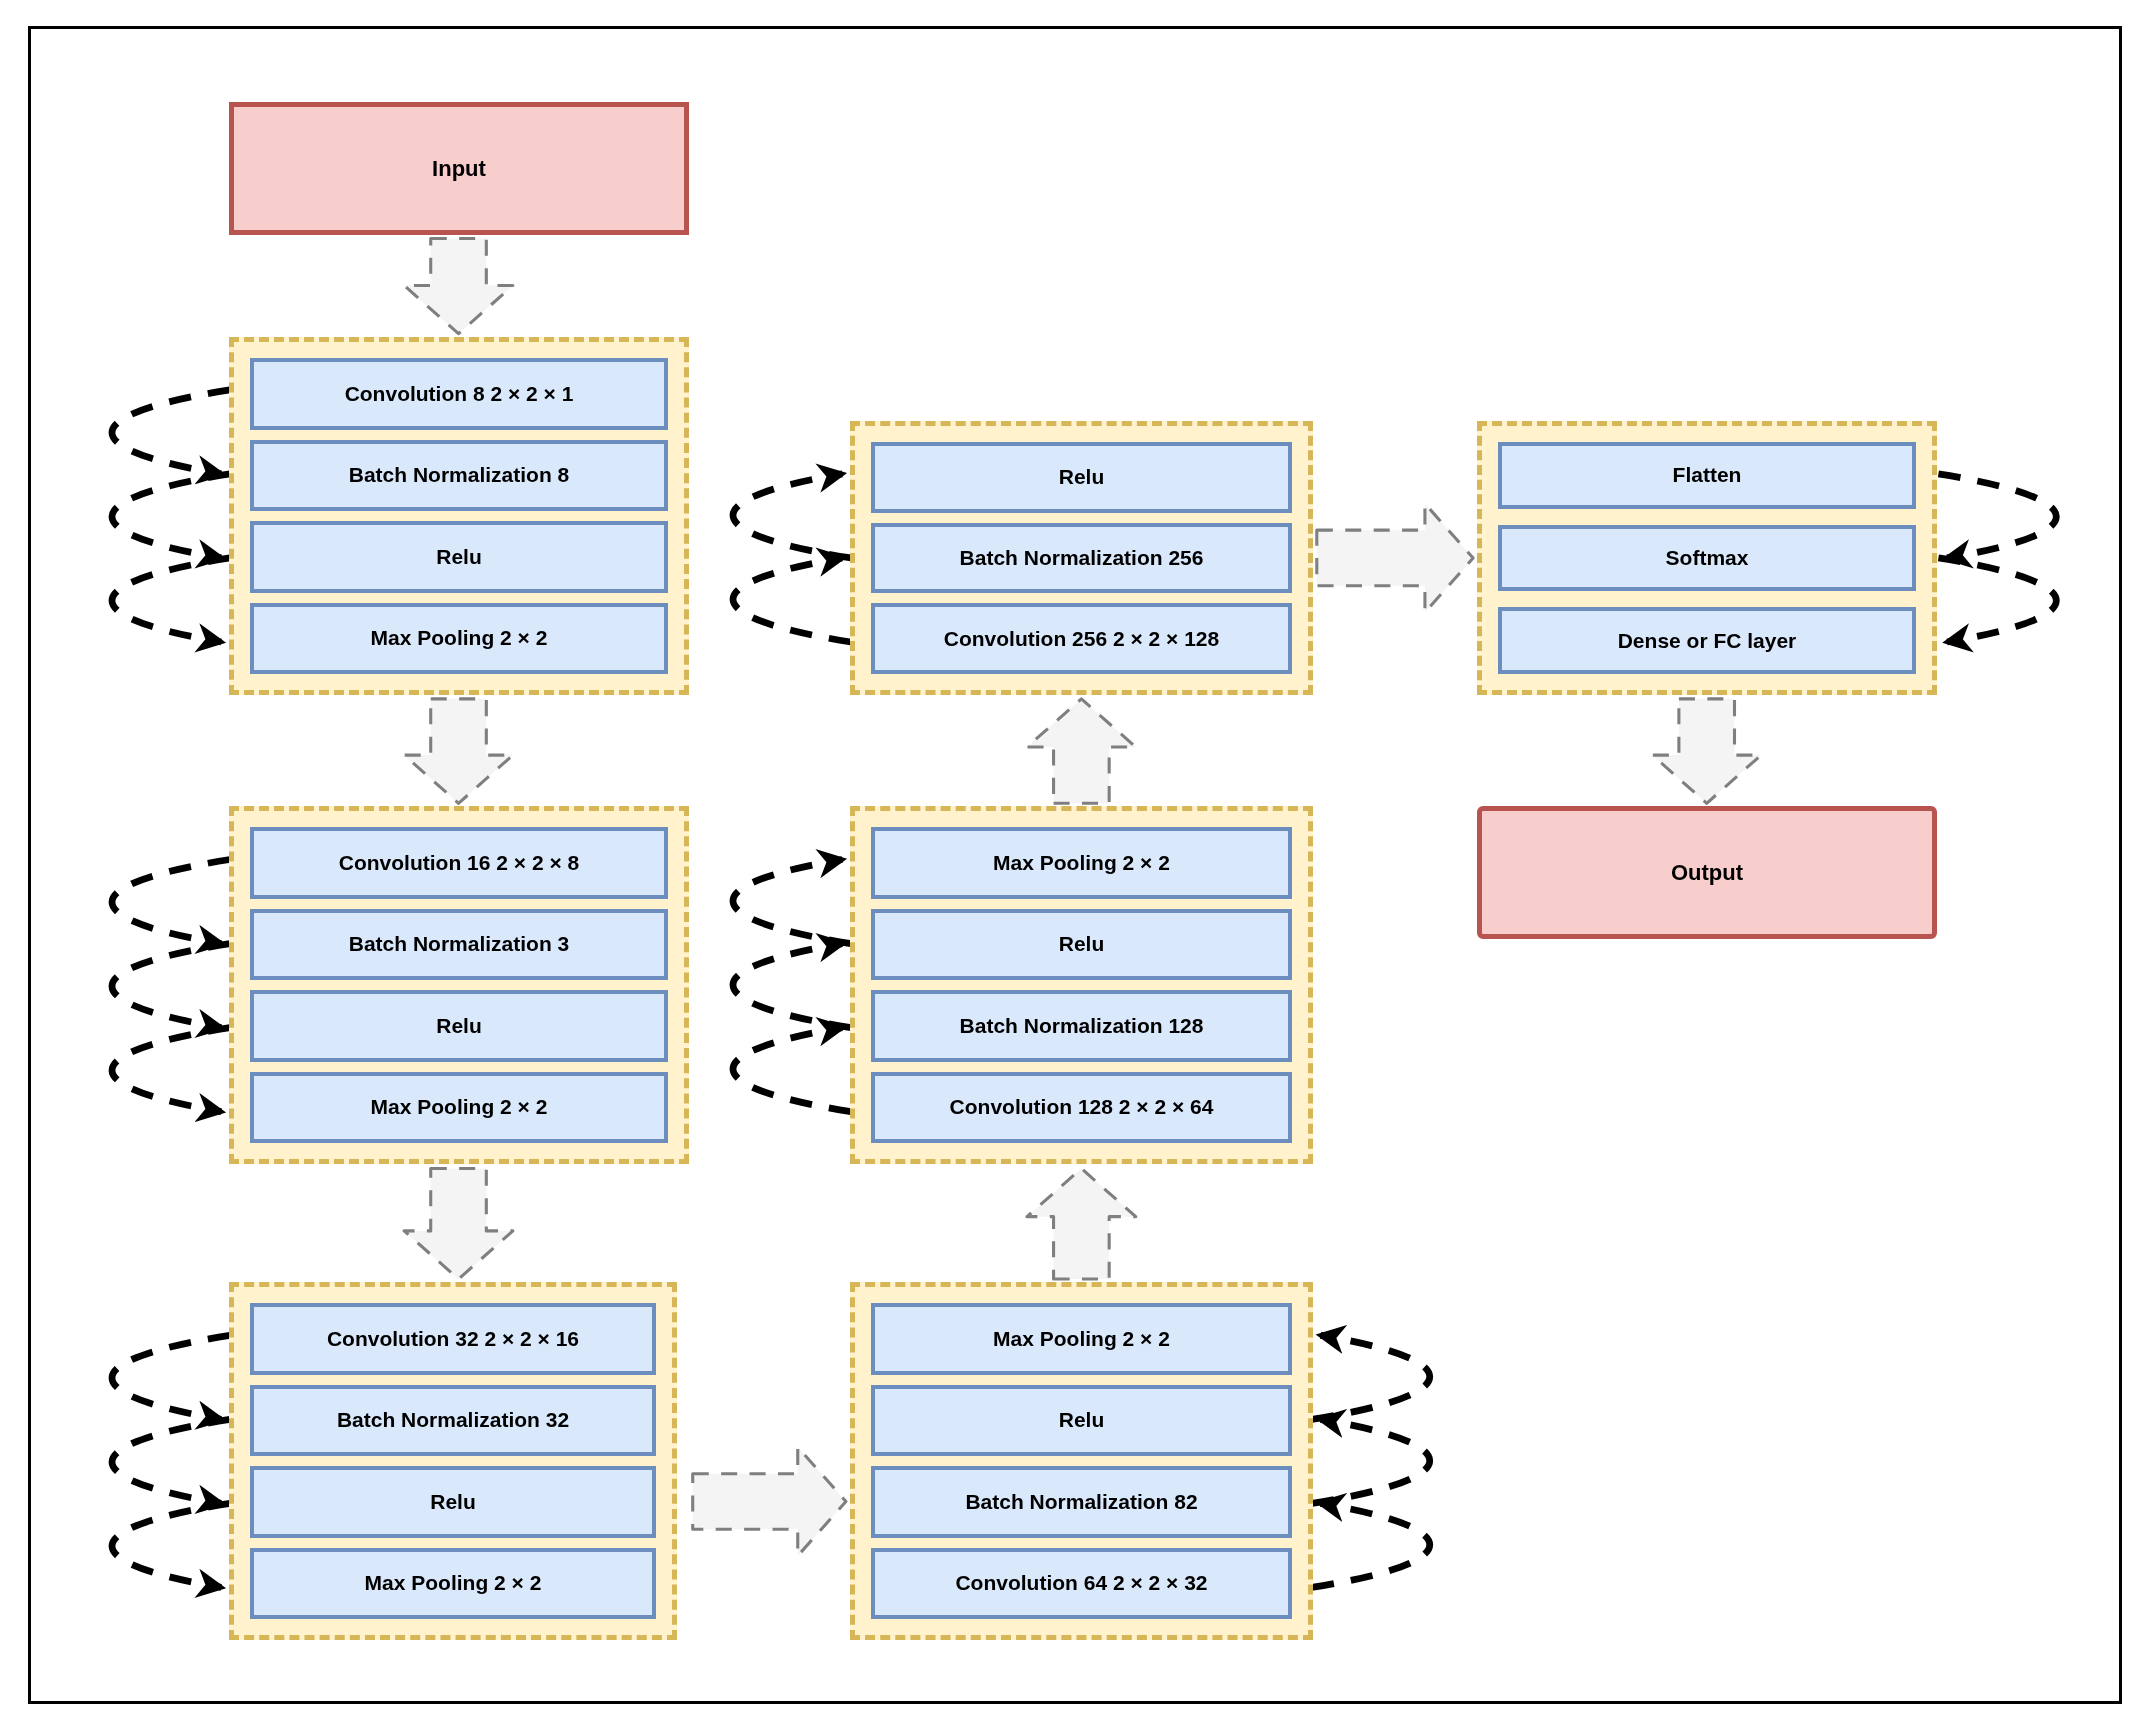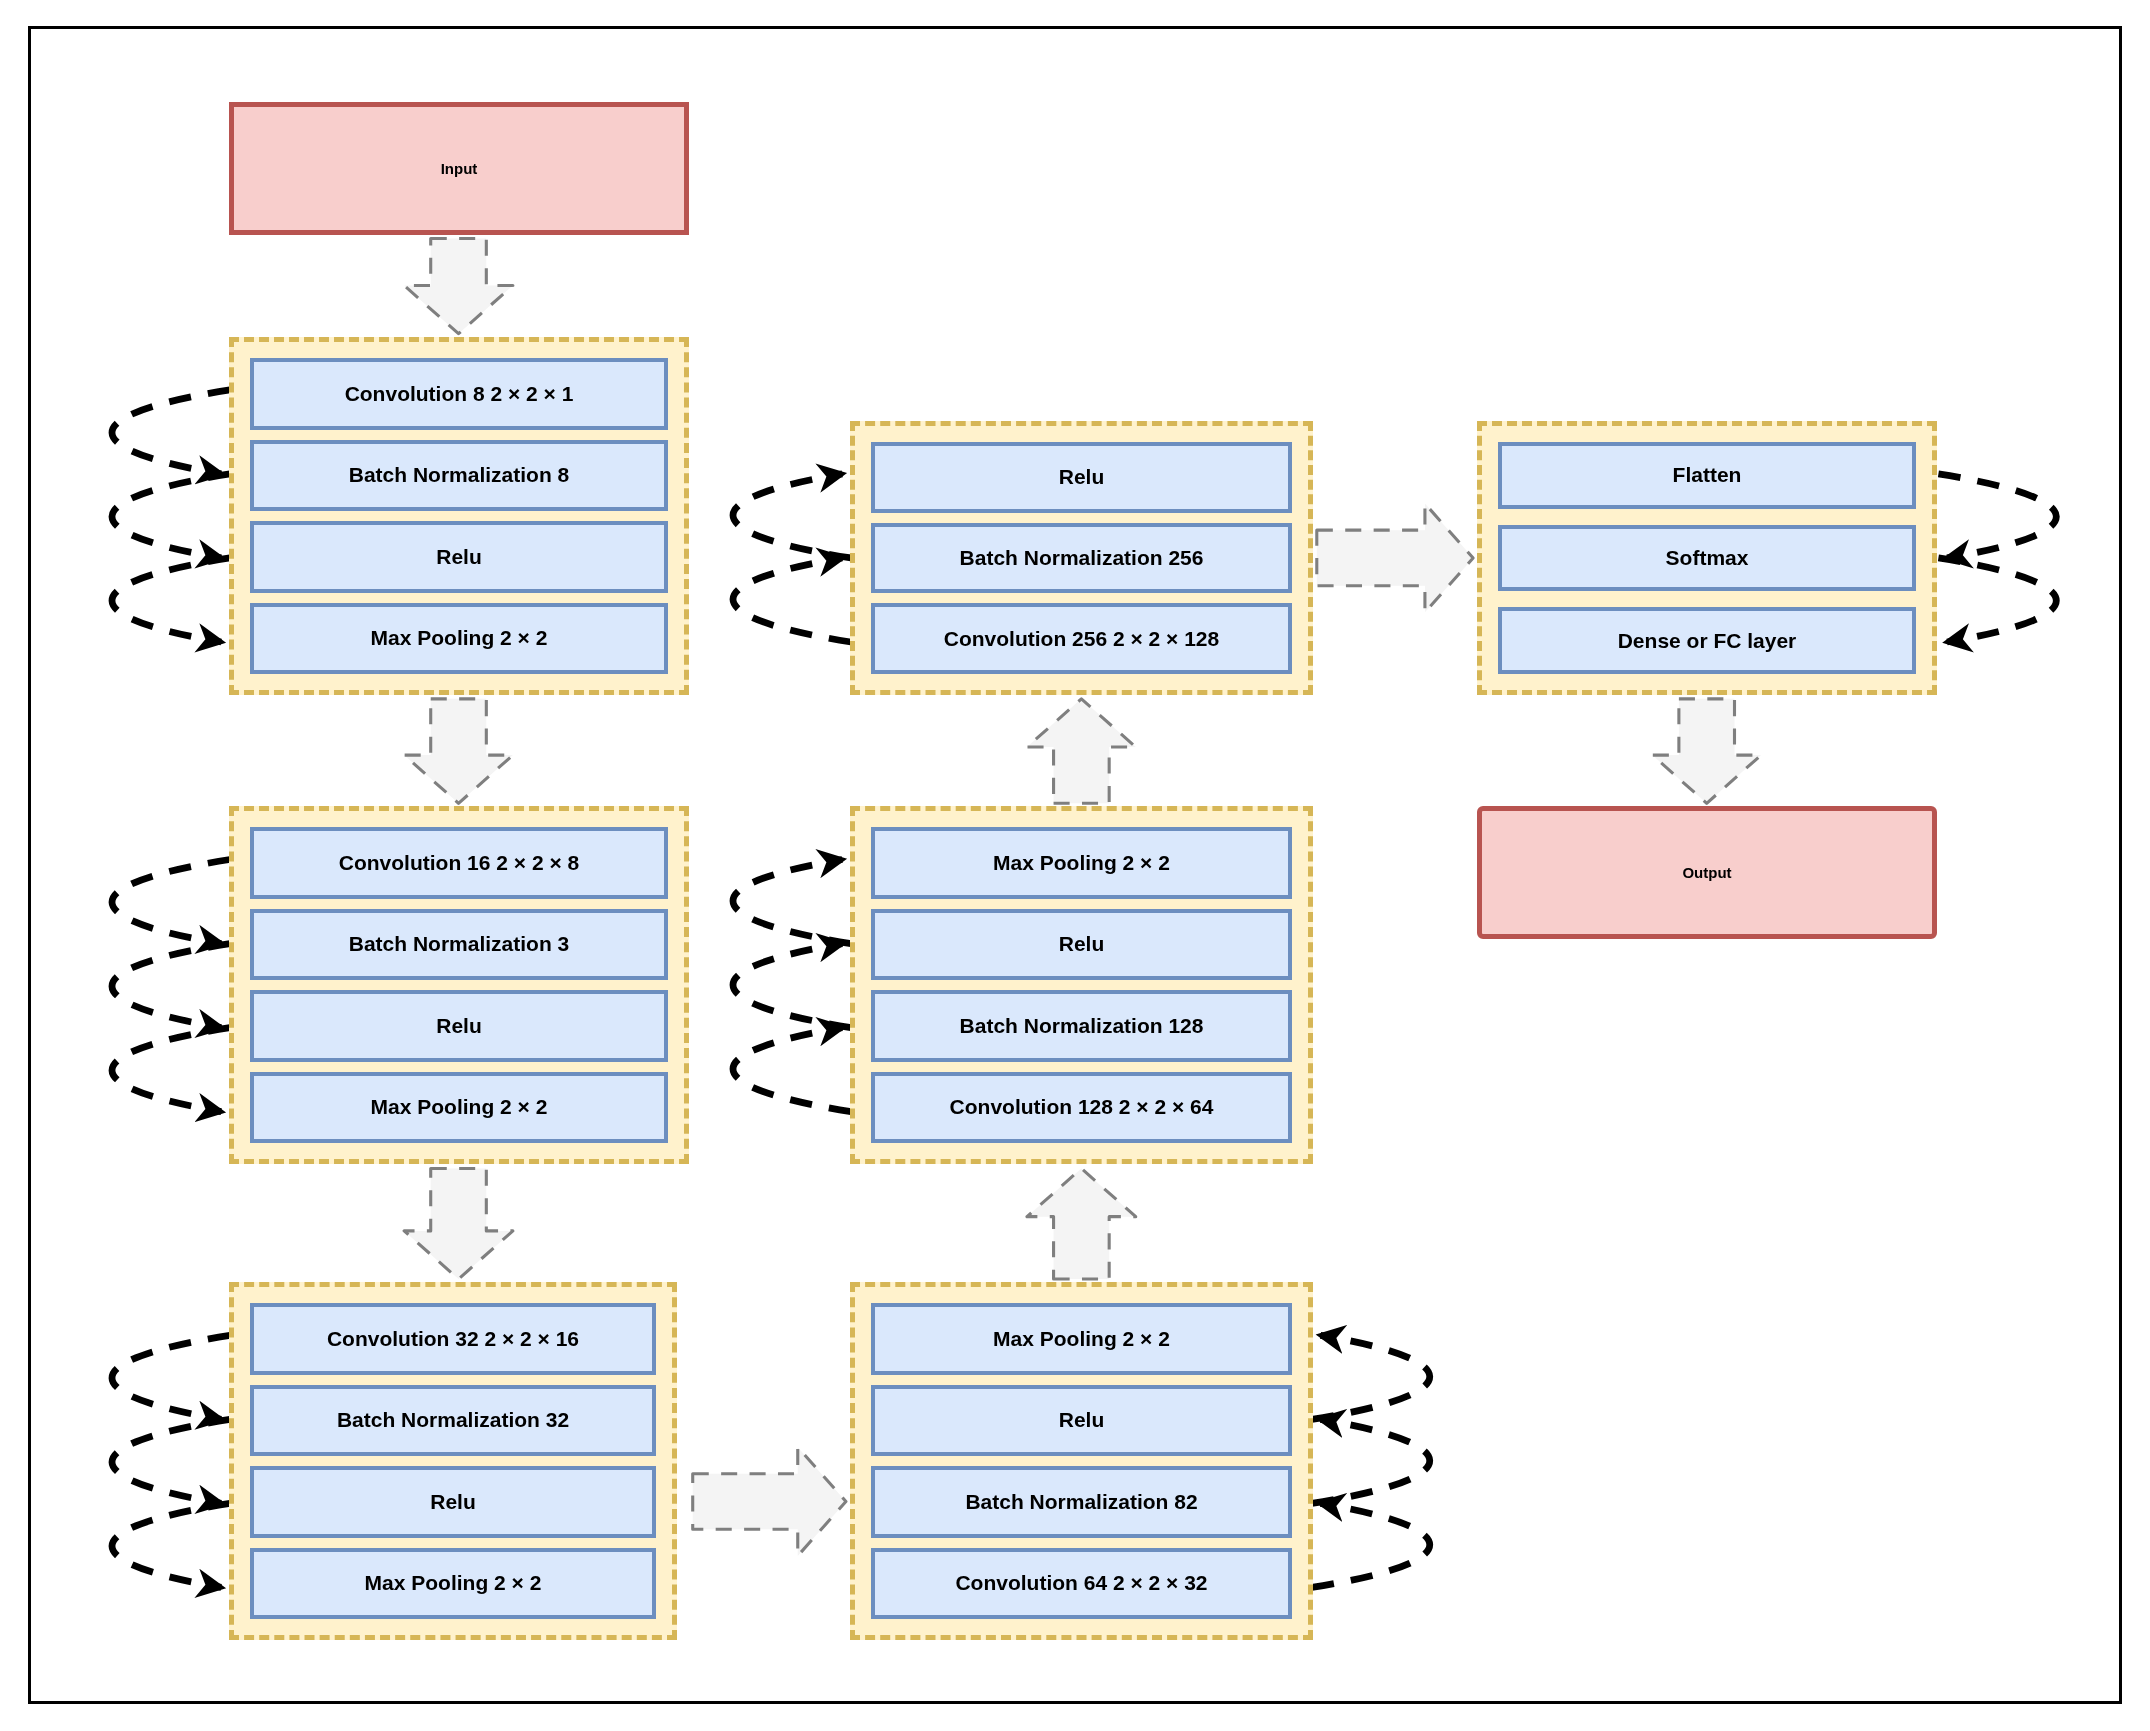--- a/index.html
+++ b/index.html
@@ -3,21 +3,21 @@
 <meta charset="utf-8">
 <style>
   html,body{margin:0;padding:0;background:#ffffff;}
   .canvas{position:relative;width:2151px;height:1732px;background:#ffffff;
           font-family:"Liberation Sans", sans-serif;overflow:hidden;}
   .frame{position:absolute;left:28px;top:26px;width:2094px;height:1678px;
          border:3.7px solid #000;box-sizing:border-box;}
   .arrows-svg{position:absolute;left:0;top:0;width:2151px;height:1732px;}
   .rednode{position:absolute;background:#f8cecc;border:5.6px solid #b85450;
            box-sizing:border-box;display:flex;align-items:center;justify-content:center;
-           font-size:15px;font-weight:700;color:#000;}
+           font-size:22px;font-weight:700;color:#000;}
   .group{position:absolute;background:#fff2cc;border:5.6px dashed #d6b656;
          box-sizing:border-box;display:flex;flex-direction:column;
          padding:16px;gap:10px;}
   .lbox{flex:1;background:#dae8fc;border:4.3px solid #6c8ebf;box-sizing:border-box;
         display:flex;align-items:center;justify-content:center;
         font-size:21px;font-weight:700;color:#000;text-align:center;}
 </style>
 </head>
 <body>
 

